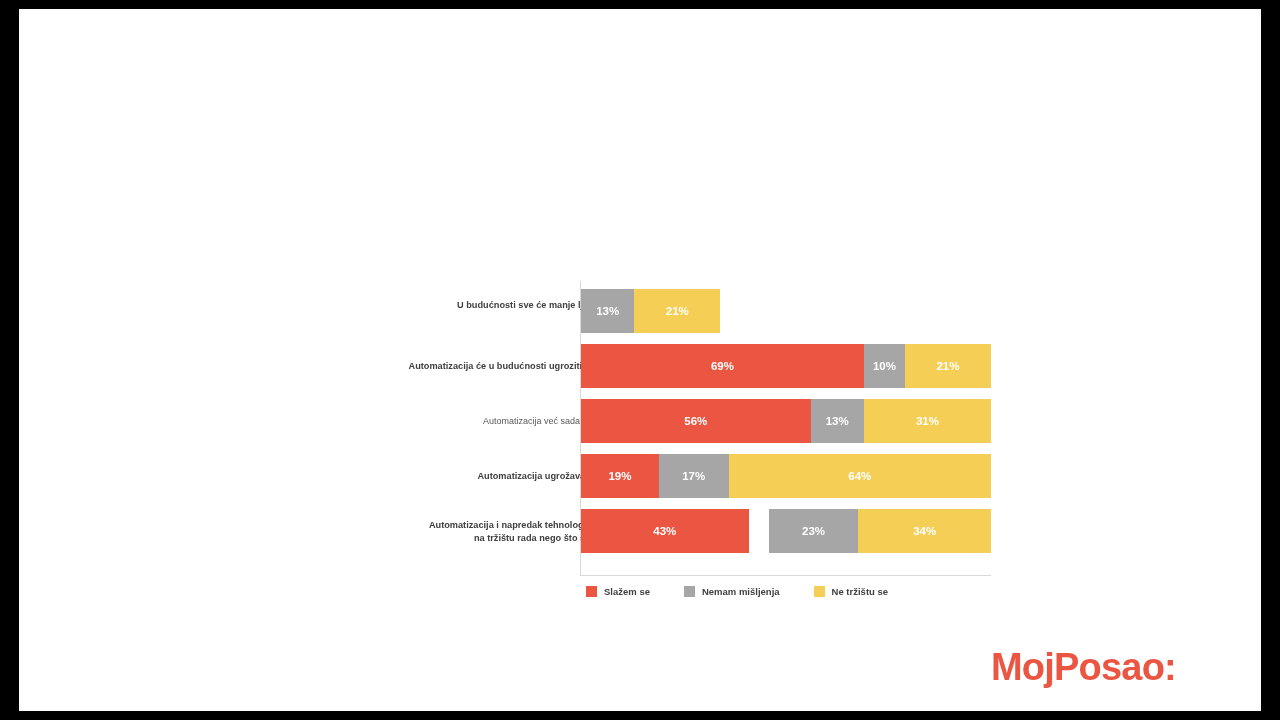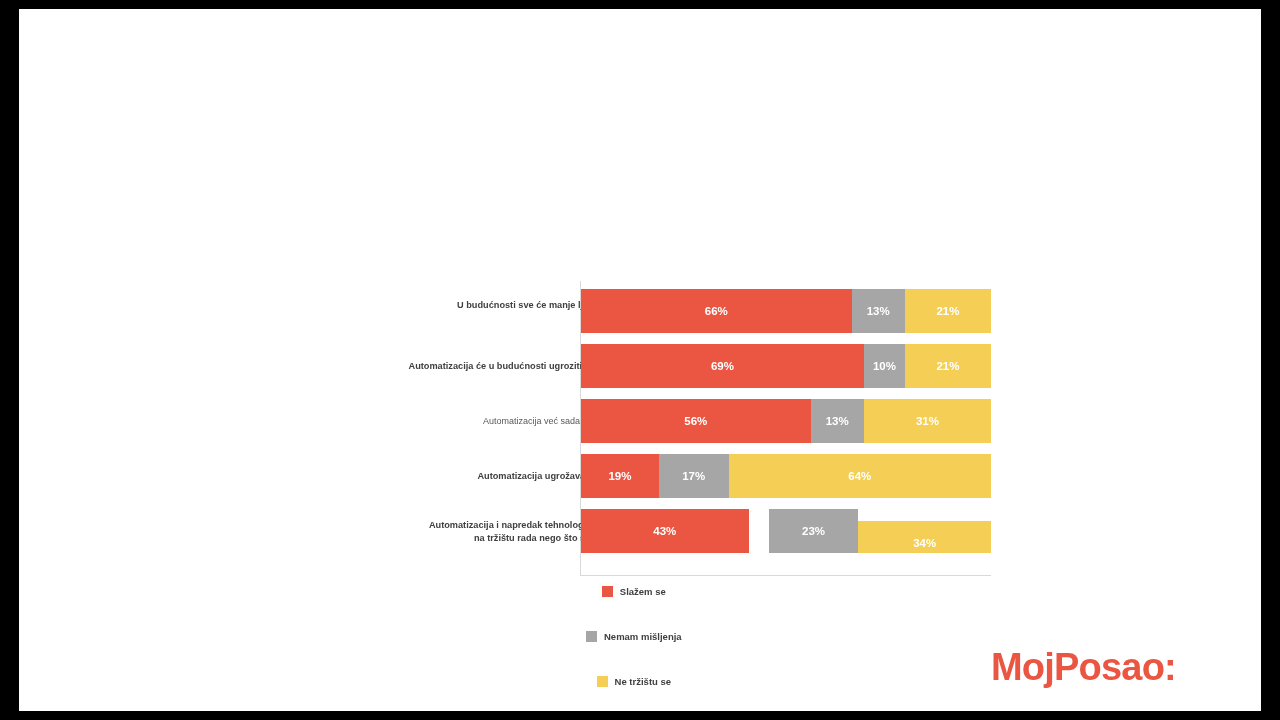--- a/index.html
+++ b/index.html
@@ -109,21 +109,20 @@
   }
 
   
   #legend {
     position: absolute;
     left: 455px;
     top: 305px;
     display: flex;
     align-items: center;
     gap: 34px;
-    flex-direction: column;
   }
   .legend-item {
     display: flex;
     align-items: center;
     gap: 7px;
   }
   .legend-swatch {
     width: 11px;
     height: 11px;
     flex: 0 0 auto;
@@ -153,21 +152,20 @@
 
 
   <div id="plot">
     <div id="axis-line"></div>
     <div id="baseline"></div>
     <div id="rows-container">
         <div class="row" style="top: 8px;">
           <div class="row-label">U budućnosti sve će manje ljudi imati dugoročno,
 stabilno zaposlenje</div>
           <div class="bar">
-            <div class="seg agree" style="width: 66%;">66%</div>
             <div class="seg neutral" style="width: 13%;">13%</div>
             <div class="seg disagree" style="width: 21%;">21%</div>
           </div>
         </div>
         <div class="row" style="top: 63px;">
           <div class="row-label">Automatizacija će u budućnosti ugroziti mnoga radna mjesta</div>
           <div class="bar">
             <div class="seg agree" style="width: 69%;">69%</div>
             <div class="seg neutral" style="width: 10%;">10%</div>
             <div class="seg disagree" style="width: 21%;">21%</div>
@@ -188,21 +186,21 @@
             <div class="seg neutral" style="width: 17%;">17%</div>
             <div class="seg disagree" style="width: 64%;">64%</div>
           </div>
         </div>
         <div class="row" style="top: 228px;">
           <div class="row-label">Automatizacija i napredak tehnologije otvara više prilika
 na tržištu rada nego što su potencijalni gubici</div>
           <div class="bar">
             <div class="seg agree" style="width: 43%;">43%</div>
             <div class="seg neutral" style="width: 23%; margin-left: 20px;">23%</div>
-            <div class="seg disagree" style="width: 34%; margin-top: 12px;">34%</div>
+            <div class="seg disagree" style="width: 34%;">34%</div>
           </div>
         </div>
       </div>
     <div id="legend">
         <div class="legend-item">
           <span class="legend-swatch" style="background: rgb(235, 86, 66);"></span>
           <span class="legend-label">Slažem se</span>
         </div>
         <div class="legend-item">
           <span class="legend-swatch" style="background: rgb(166, 166, 166);"></span>

